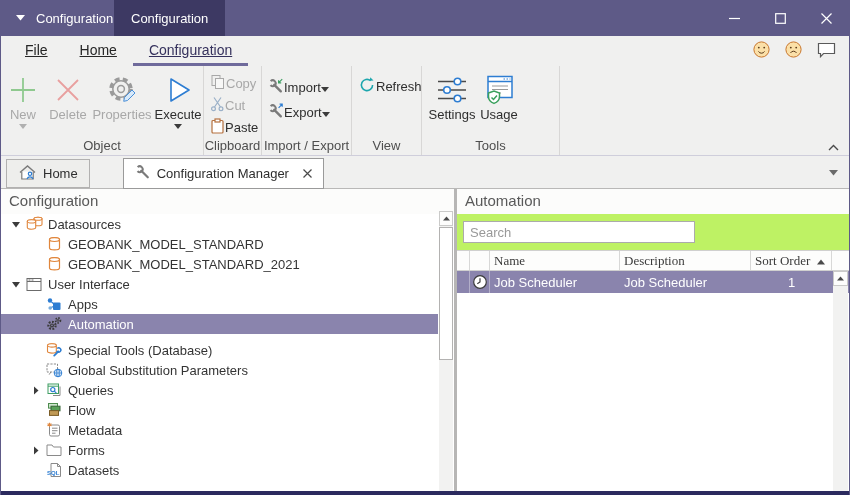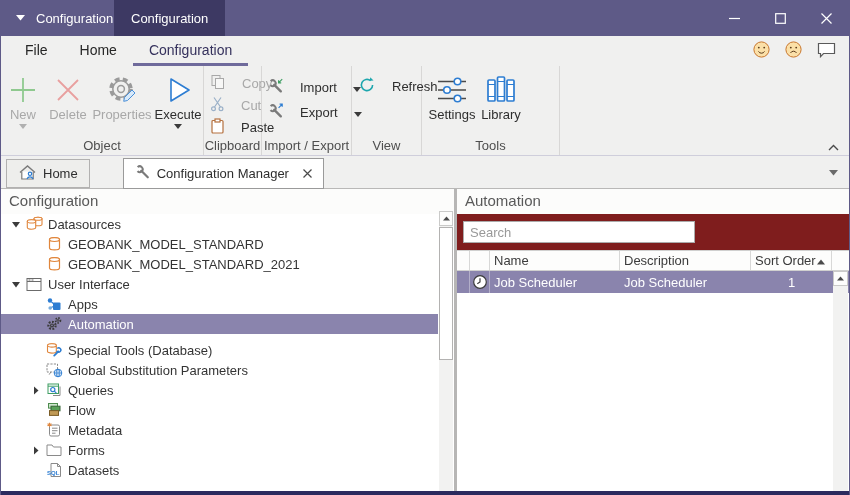--- a/index.html
+++ b/index.html
@@ -14,39 +14,39 @@
   .tb-caret { margin-left:15px; display:flex; }
   .tb-title { font-size:13px; margin-left:11px; white-space:nowrap; }
   .tb-doctab { position:absolute; left:113px; top:0; height:36px; background:#3d3963;
                display:flex; align-items:center; padding:0 17px; font-size:13px; }
   .tb-controls { position:absolute; right:0; top:0; height:36px; display:flex; }
   .tb-btn { width:46px; height:36px; display:flex; align-items:center; justify-content:center; }
 
   
   .menubar { position:absolute; top:36px; left:0; right:0; height:30px; background:#f0f0ef;
              display:flex; align-items:stretch; font-size:14px; color:#262626; }
-  .menu-item { padding:0 16px; display:flex; align-items:center; border-bottom:3px solid transparent; }
+  .menu-item { padding:0 16px; display:flex; align-items:center; border-bottom:3px solid transparent;text-decoration:underline; }
   .menu-item:first-child { margin-left:8px; }
   .menu-item.active { color:#35315c; border-bottom-color:#6f6a9b; }
   .menu-right { margin-left:auto; display:flex; align-items:center; gap:15px; margin-right:13px; }
 
   
   .ribbon { position:absolute; top:66px; left:0; right:0; height:90px; background:#f0f0ef;
             border-bottom:1px solid #cfcedb; display:flex; }
   .rgroup { position:relative; height:89px; border-right:1px solid #d8d7d6; padding-top:3px; flex:none; }
   .rgroup-label { position:absolute; bottom:2px; left:0; right:0; text-align:center;
                   font-size:13px; color:#4e4e4e; white-space:nowrap; }
   .bigrow { display:flex; }
   .bigbtn { display:flex; flex-direction:column; align-items:center; padding-top:2px; flex:none; }
   .bicon { height:37px; display:flex; align-items:center; justify-content:center; }
   .blabel { font-size:13px; color:#2e2e2e; line-height:14px; white-space:nowrap; }
   .bigbtn.disabled .blabel { color:#a8a8a8; }
   .bcaret { height:9px; display:flex; align-items:flex-start; margin-top:2px; }
   .smallcol { display:flex; flex-direction:column; padding:3px 4px 0 6px; }
-  .smallbtn { display:flex; align-items:center; gap:16px; height:22px; font-size:13px;
+  .smallbtn { display:flex; align-items:center; gap:0; height:22px; font-size:13px;
               color:#2e2e2e; white-space:nowrap; }
   .smallbtn.disabled { color:#a8a8a8; }
   .ribbon-collapse { position:absolute; right:10px; bottom:4px; display:flex; }
 
   
   .tabbar { position:absolute; top:156px; left:0; right:0; height:33px; background:#f0f0ef;
             border-bottom:1px solid #b9b8b7; display:flex; align-items:flex-end; }
   .dtab { height:29px; display:flex; align-items:center; gap:6px; font-size:13px; color:#2e2e2e;
           padding:0 11px; border:1px solid #b2b1b0; background:#eeeeec; white-space:nowrap; }
   .dtab.first { margin-left:5px; }
@@ -67,27 +67,27 @@
   .trow .tlabel { white-space:nowrap; }
   .trow.lvl0 { padding-left:6px; }
   .trow.lvl1 { padding-left:26px; }
   .trow.selected { background:#8a84ad; color:#fff; }
   .vscroll { position:absolute; top:22px; right:1px; width:14px; bottom:0; background:#f2f2f1; }
   .sbtn { height:15px; background:#fdfdfc; border:1px solid #cacac9; display:flex;
           align-items:center; justify-content:center; }
   .sthumb { position:absolute; top:16px; left:0; right:0; height:133px; background:#fff; border:1px solid #b3b2b1; }
 
   .right-panel { flex:1; position:relative; background:#fff; }
-  .rp-toolbar { height:36px; background:#7f1d1d; padding:7px 16px 0 6px; }
+  .rp-toolbar { height:36px; background:#bef264; padding:7px 16px 0 6px; }
   .rp-search { width:232px; height:22px; border:1px solid #ababab; font-size:13px; padding:0 6px;
                color:#333; font-family:inherit; background:#fff; }
   .rp-search::placeholder { color:#999; }
   .grid-header { display:flex; height:21px; border-top:1px solid #d0d0cf; border-bottom:1px solid #d0d0cf;
                  background:#fdfdfc; font-size:13px; color:#3b3b3b; }
-  .gh-cell { border-right:1px solid #d8d8d7; padding:2px 0 0 4px; white-space:nowrap; flex:none; }
+  .gh-cell { border-right:1px solid #d8d8d7; padding:2px 0 0 4px; white-space:nowrap; flex:none;font-family:Liberation Serif, serif; }
   .c0 { width:13px; } .c1 { width:20px; }
   .cname { width:130px; } .cdesc { width:131px; } .csort { width:81px; }
   .gh-cell.csort { display:flex; align-items:center; justify-content:space-between;
                    padding:0 6px 0 4px; }
   .grid-row { display:flex; height:22px; background:#8a84ad; color:#fff; font-size:13px; align-items:center; }
   .gr-cell { flex:none; height:100%; display:flex; align-items:center; }
   .gr-cell.c0, .gr-cell.c1 { border-right:1px solid rgba(255,255,255,.35); justify-content:center; }
   .gr-cell.cname, .gr-cell.cdesc { padding-left:4px; }
   .gr-cell.csort { justify-content:center; }
   .rp-scroll { position:absolute; top:82px; right:1px; width:15px; bottom:0; background:#f2f2f1; }
@@ -294,34 +294,32 @@
                 </g>
                 <g fill="#fff" stroke="#2d7dd2" stroke-width="1.6">
                   <circle cx="22.5" cy="7.5" r="3.3"></circle>
                   <circle cx="12" cy="16" r="3.3"></circle>
                   <circle cx="22.5" cy="24.5" r="3.3"></circle>
                 </g>
               </svg>
             </span>
           <span class="blabel">Settings</span>
         </div>
-        <div class="bigbtn" style="width:46px;">
+        <div class="bigbtn" style="width:42px;">
           <span class="bicon">
-            <svg width="32" height="32" viewBox="0 0 32 32">
-                <g fill="#fff" stroke="#2d7dd2" stroke-width="1.7">
-                  <rect x="3" y="6" width="7" height="21" rx="1"></rect>
-                  <rect x="12.5" y="3" width="7" height="24" rx="1"></rect>
-                  <rect x="22" y="6" width="7" height="21" rx="1"></rect>
-                </g>
-                <g stroke="#2d7dd2" stroke-width="1.2">
-                  <path d="M3 10.5 h7 M12.5 7.5 h7 M22 10.5 h7 M3 22.5 h7 M12.5 22.5 h7 M22 22.5 h7"></path>
-                </g>
-              </svg>
-            </span>
-          <span class="blabel">Library</span>
+            <svg width="34" height="32" viewBox="0 0 34 32">
+                <rect x="6" y="2.5" width="24" height="21" fill="#fff" stroke="#2d7dd2" stroke-width="1.5"></rect>
+                <path d="M6 7.5 h24" stroke="#2d7dd2" stroke-width="1.5"></path>
+                <path d="M21.5 5 h1.5 M24.5 5 h1.5 M27.5 5 h1" stroke="#2d7dd2"></path>
+                <path d="M10 12 h16 M10 15.5 h16 M10 19 h9" stroke="#9a9a9a" stroke-width="1.2"></path>
+                <path d="M6.5 19 l5.5 -2 5.5 2 v3.4 c0 3.4 -2.4 5.8 -5.5 7 c-3.1 -1.2 -5.5 -3.6 -5.5 -7 z" fill="#fff" stroke="#3aa05c" stroke-width="1.5"></path>
+                <path d="M9.5 23.5 l2 2 3.5 -4" fill="none" stroke="#3aa05c" stroke-width="1.5"></path>
+              </svg>
+            </span>
+          <span class="blabel">Usage</span>
         </div>
       </div>
       <div class="rgroup-label">Tools</div>
     </div>
 
     <span class="ribbon-collapse">
       <svg width="11" height="7">
           <path d="M1 6 L5.5 1.5 10 6" fill="none" stroke="#4a4a4a" stroke-width="1.4"></path>
         </svg>
       </span>

